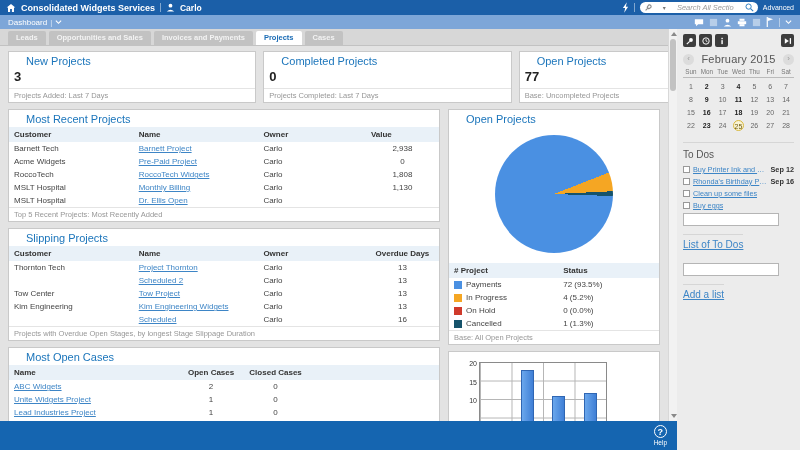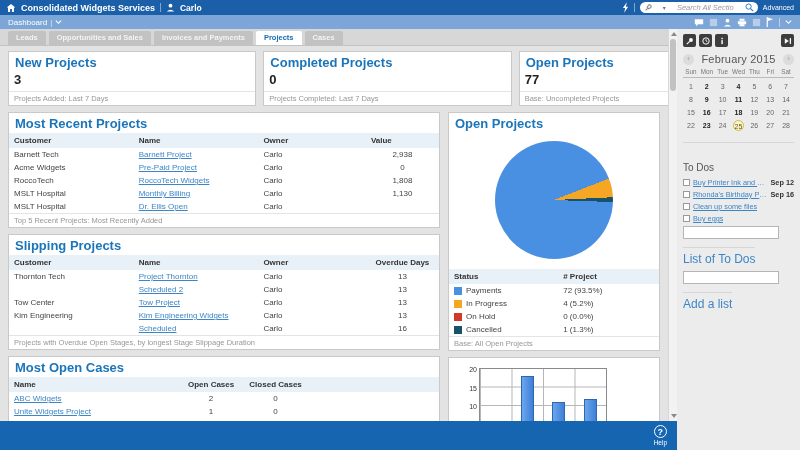--- a/index.html
+++ b/index.html
@@ -36,21 +36,21 @@
   .sidebar{position:absolute;left:677px;right:0;top:0;bottom:0;background:#ececec;padding:3px 6px}
 
   
   .tabstrip{height:17px;background:#d7d7d7;display:flex;gap:3px;padding:2px 8px 0;border-bottom:1px solid #c2c2c2}
   .tab{font-size:7.5px;line-height:13px;padding:0 8px;background:#c2c2c2;color:#f3f3f3;font-weight:bold;white-space:nowrap;border-radius:2px 2px 0 0}
   .tab.active{background:#fff;color:#1b6cb5}
 
   
   .dash{height:calc(100% - 17px - 29px);background:#e3e3e3;padding:5px 6px 0 8px;overflow:hidden}
   .panel{background:#fff;border:1px solid #c9c9c9}
-  .panel-h{color:#1b75bb;font-weight:bold;font-size:13px;padding:3px 6px 2px;white-space:nowrap}
+  .panel-h{color:#1b75bb;font-weight:normal;font-size:11px;padding:3px 17px 2px;white-space:nowrap}
   .panel-f{font-size:7.5px;color:#979797;padding:2px 5px;border-top:1px solid #e4e4e4;white-space:nowrap}
   .kpi-row{display:flex;gap:7px;margin-bottom:6px}
   .kpi{flex:1}
   .kpi-val{font-size:13px;font-weight:bold;color:#222;padding:0 5px 4px}
   .cols{display:flex;gap:8px;align-items:flex-start}
   .col-left{width:432px;display:flex;flex-direction:column;gap:6px}
   .col-right{width:212px;display:flex;flex-direction:column;gap:6px}
 
   .tr{display:grid;font-size:8px;color:#444;align-items:center}
   .tr>*{padding:0 5px;overflow:hidden;white-space:nowrap;text-overflow:ellipsis}
@@ -88,27 +88,27 @@
   .sb-iconrow .spacer{flex:1}
   .cal-head{display:flex;align-items:center;justify-content:space-between;margin:2px 0 3px}
   .cal-title{font-size:11px;color:#555;letter-spacing:.2px}
   .cal-nav{width:11px;height:11px;border-radius:50%;background:#dcdcdc;color:#9a9a9a;font-size:8px;line-height:10px;text-align:center}
   .cal-grid{display:grid;grid-template-columns:repeat(7,1fr)}
   .dow{font-size:6.3px;color:#777;text-align:center;border-bottom:1px solid #bbb;padding-bottom:2px;margin-bottom:2px}
   .day{height:13px;display:flex;align-items:center;justify-content:center}
   .dnum{font-size:7px;color:#666;width:11px;height:11px;line-height:11px;text-align:center}
   .dnum.bold{font-weight:bold;color:#222}
   .dnum.today{border:1px solid #d8b93e;border-radius:50%;background:#faf4d5;color:#6b5a10}
-  .todos-h{font-size:10px;color:#555;margin:10px 0 5px;padding-top:19px;border-top:1px solid #d6d6d6}
+  .todos-h{font-size:10px;color:#555;margin:10px 0 5px;padding-top:6px;border-top:1px solid #d6d6d6}
   .todo{display:flex;align-items:center;gap:3px;margin-bottom:3px;white-space:nowrap}
   .cb{width:7px;height:7px;border:1px solid #999;background:#fff;flex:none}
   .todo-link{font-size:7.3px;color:#3d85c6;text-decoration:underline;overflow:hidden;text-overflow:ellipsis}
   .todo-date{font-size:7.3px;color:#333;font-weight:bold;flex:none}
   .sb-input{width:96px;height:13px;background:#fff;border:1px solid #b5b5b5;margin:3px 0 6px}
-  .sb-link{font-size:12px;color:#3d85c6;display:inline-block;margin-bottom:2px}
+  .sb-link{font-size:10px;color:#3d85c6;text-decoration:underline;display:inline-block;margin-bottom:10px}
   .sb-link.sep{border-top:1px solid #d6d6d6;padding-top:4px;margin-top:2px}
 </style>
 </head>
 <body>
 
 <div class="navbar">
   <span>
       <svg width="10" height="10" viewBox="0 0 10 10">
         <path d="M5 1 L9.3 4.6 H8 V9 H5.9 V6 H4.1 V9 H2 V4.6 H0.7 Z" fill="#fff"></path>
       </svg>
@@ -384,22 +384,22 @@
         </div>
 
         <div class="col-right">
 
           <div class="panel">
             <div class="panel-h">Open Projects</div>
             <div class="pie-wrap">
               <div class="pie" id="pie" style="background: conic-gradient(from 92deg, rgb(74, 144, 226) 0deg, rgb(74, 144, 226) 336.623deg, rgb(245, 166, 35) 336.623deg, rgb(245, 166, 35) 355.325deg, rgb(22, 83, 107) 355.325deg, rgb(22, 83, 107) 360deg);"></div>
             </div>
             <div class="tr g-legend th">
+              <div># Project</div>
               <div>Status</div>
-              <div># Project</div>
             </div>
             <div>
 
                 <div class="tr g-legend row">
                   <div class="leg-label">
                     <span class="sw" style="background: rgb(74, 144, 226);"></span>
                     <span>Payments</span>
                   </div>
                   <div>72 (93.5%)</div>
                 </div>

